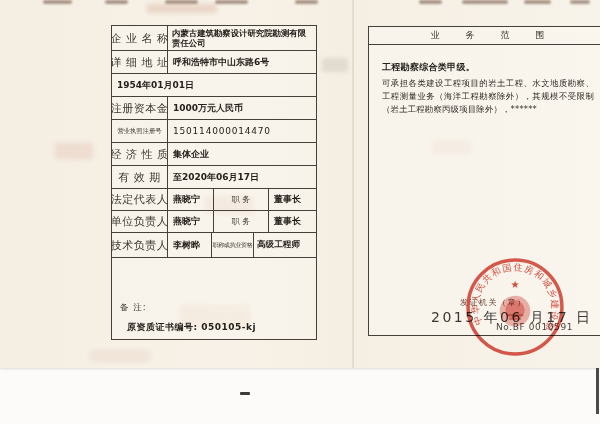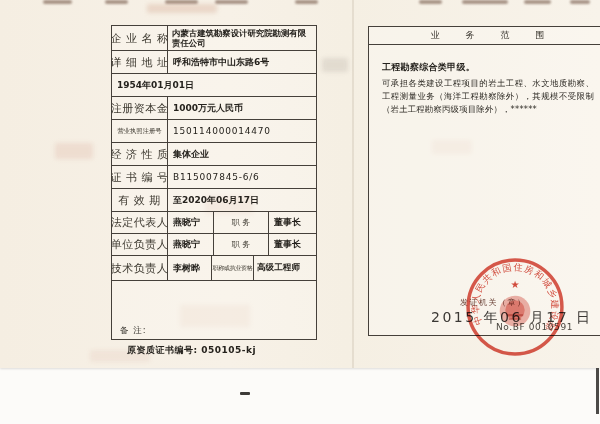--- a/index.html
+++ b/index.html
@@ -112,24 +112,20 @@
     </div>
     <div class="row" style="height:22px">
       <div class="c lab tiny">营业执照注册号</div>
       <div class="c val num">150114000014470</div>
     </div>
     <div class="row" style="height:22px">
       <div class="c lab">经 济 性 质</div>
       <div class="c val">集体企业</div>
     </div>
     <div class="row" style="height:22px">
-      <div class="c lab">证 书 编 号</div>
-      <div class="c val num">B115007845-6/6</div>
-    </div>
-    <div class="row" style="height:22px">
       <div class="c lab">有 效 期</div>
       <div class="c val">至2020年06月17日</div>
     </div>
     <div class="row" style="height:21px">
       <div class="c lab">法定代表人</div>
       <div class="c val v2" style="width:46px">燕晓宁</div>
       <div class="c lab2" style="width:55px">职  务</div>
       <div class="c val">董事长</div>
     </div>
     <div class="row" style="height:21px">

